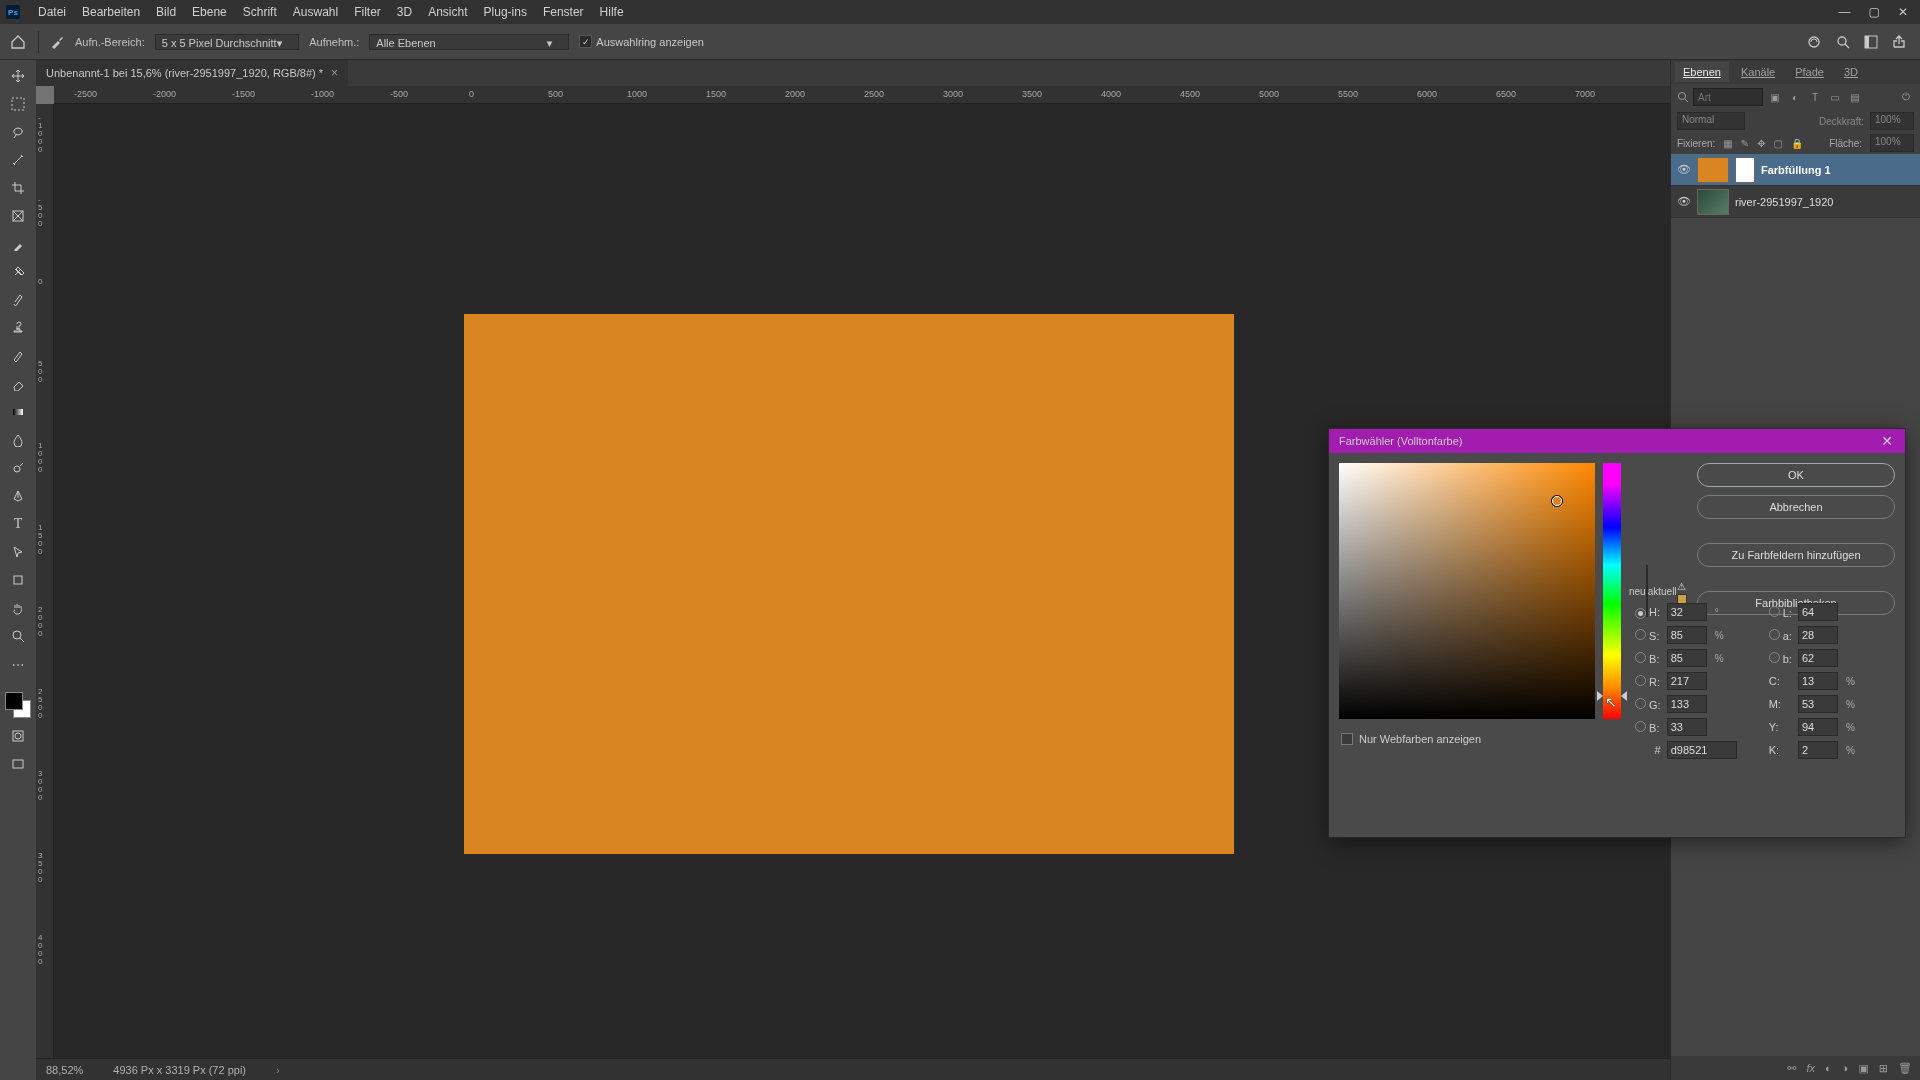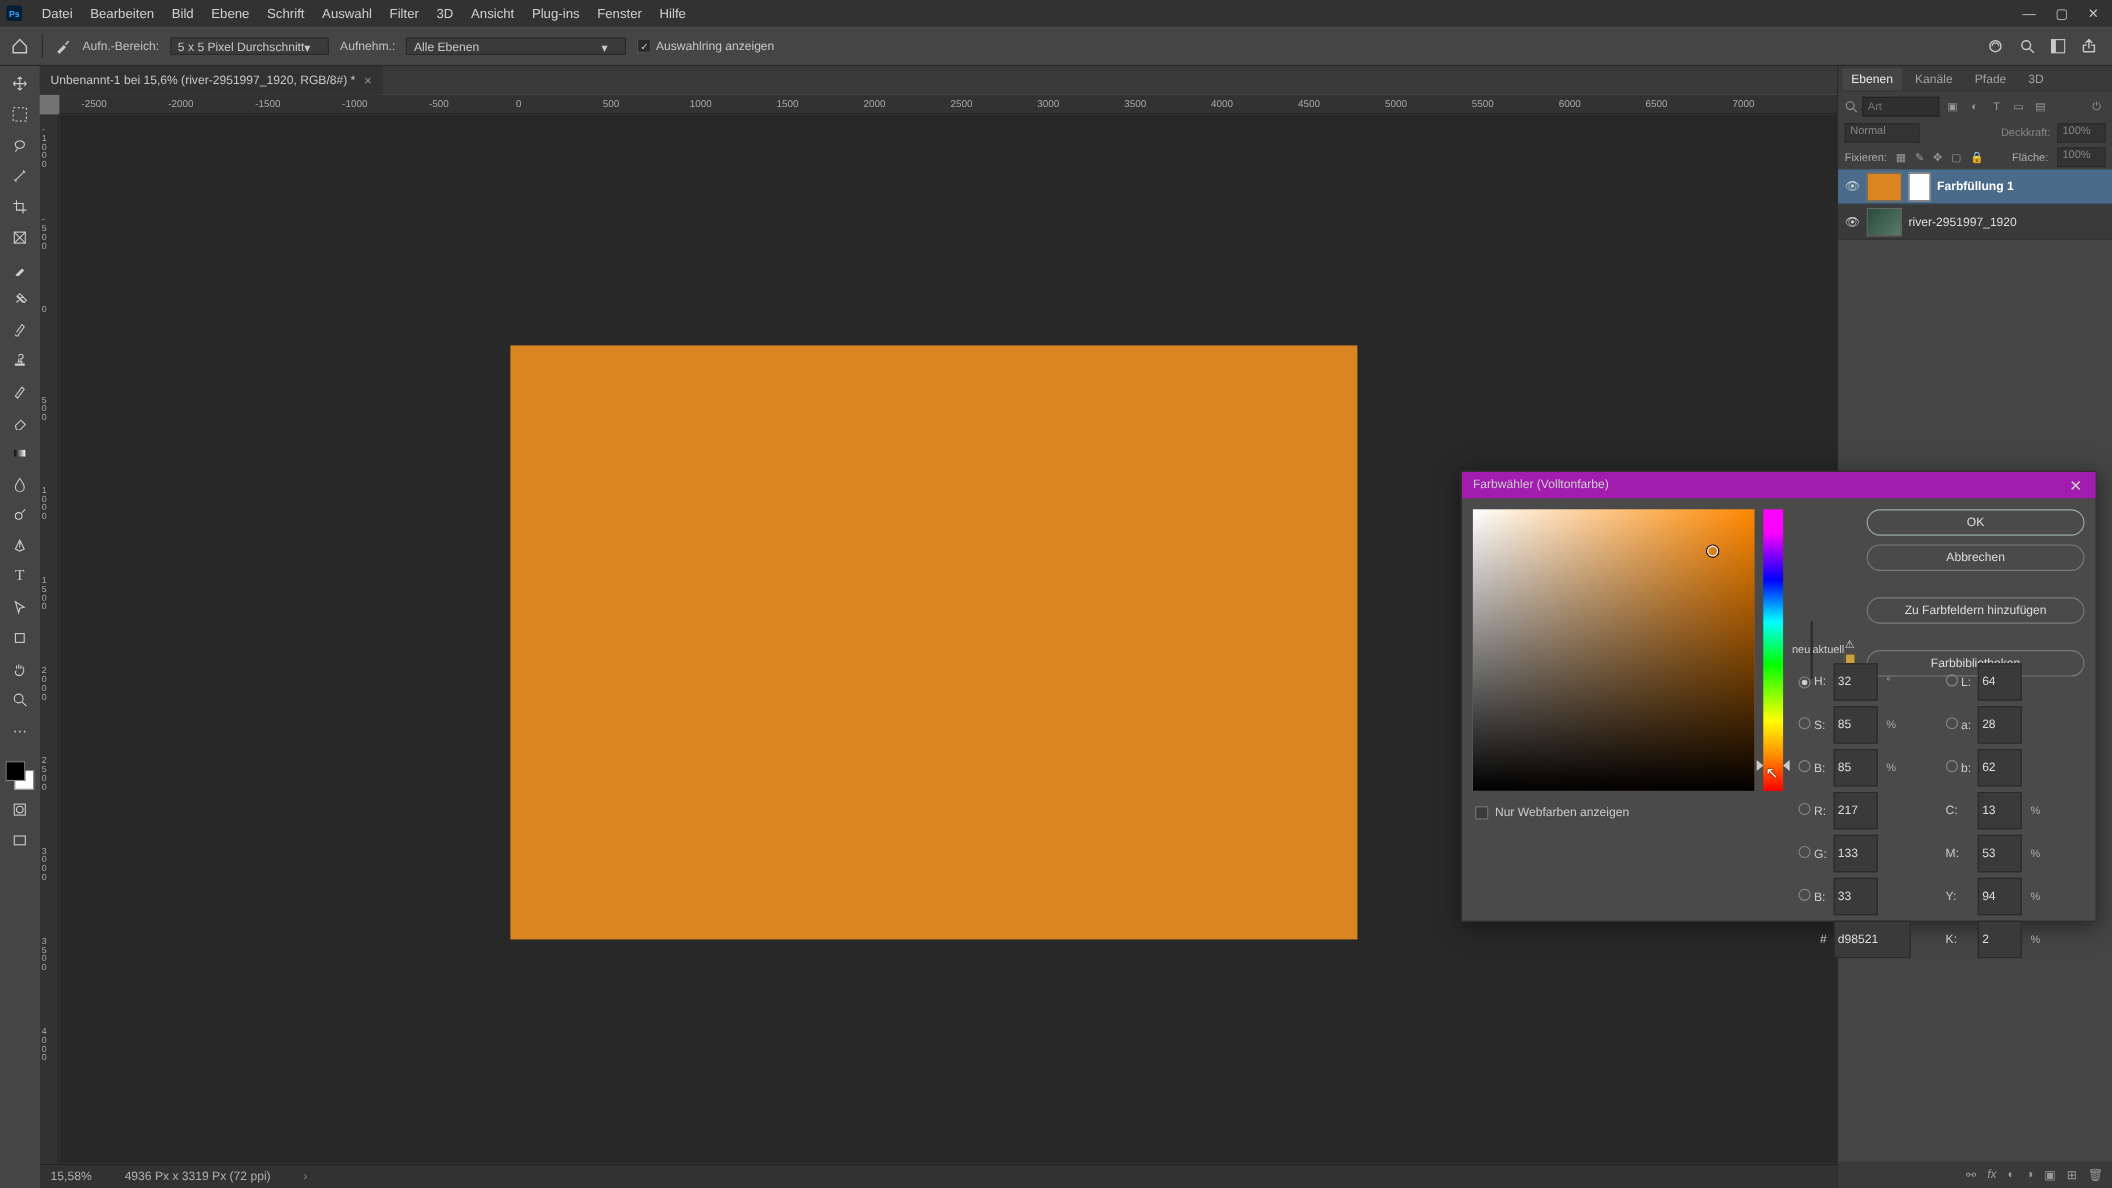--- a/index.html
+++ b/index.html
@@ -41,21 +41,21 @@
 
 .viewport { flex: 1; background: #282828; position: relative; overflow: hidden; }
 .artboard { position: absolute; left: 410px; top: 210px; width: 770px; height: 540px; background: #d98521; }
 
 .statusbar { height: 22px; background: #323232; display: flex; align-items: center; padding: 0 10px; gap: 30px; font-size: 11px; color: #b0b0b0; border-top: 1px solid #222; }
 .statusbar .chev { color: #888; }
 
 
 .right-panels { width: 250px; background: #454545; display: flex; flex-direction: column; border-left: 1px solid #2a2a2a; }
 .panel-tabs { height: 24px; display: flex; align-items: center; padding: 0 4px; gap: 4px; background: #3a3a3a; }
-.panel-tab { padding: 4px 8px; font-size: 11px; color: #a0a0a0; }
+.panel-tab { padding: 4px 8px; font-size: 11px; color: #a0a0a0; text-decoration: underline; }
 .panel-tab.active { color: #e8e8e8; background: #454545; }
 
 .layer-search { display: flex; align-items: center; padding: 4px 6px; gap: 4px; background: #3f3f3f; }
 .layer-search input { flex: none; width: 70px; background: #2f2f2f; border: 1px solid #232323; color: #888; font-size: 10px; padding: 2px 4px; height: 18px; }
 .filter-icon { width: 16px; height: 16px; display: flex; align-items: center; justify-content: center; font-size: 10px; color: #999; }
 
 .blend-row { display: flex; align-items: center; padding: 2px 6px; gap: 6px; background: #3f3f3f; font-size: 10px; color: #888; }
 .blend-select { background: #333; border: 1px solid #2a2a2a; color: #888; font-size: 10px; padding: 1px 4px; width: 68px; height: 18px; }
 .lock-row { display: flex; align-items: center; padding: 2px 6px; gap: 8px; background: #3f3f3f; font-size: 10px; color: #aaa; }
 .lock-icon { font-size: 10px; color: #999; }
@@ -95,21 +95,21 @@
 .warn-tri { font-size: 10px; color: #ccc; }
 .warn-box { width: 10px; height: 10px; background: #caa040; border: 1px solid #333; }
 
 .btn-col { flex: 1; display: flex; flex-direction: column; gap: 8px; align-items: stretch; padding-left: 4px; }
 .dlg-btn { height: 24px; background: #4a4a4a; border: 1px solid #7a7a7a; border-radius: 12px; color: #ddd; font-size: 11px; display: flex; align-items: center; justify-content: center; }
 .dlg-btn.primary { border: 1px solid #9aa; }
 
 .values-grid { position: absolute; left: 306px; top: 150px; display: grid; grid-template-columns: auto 42px auto 20px auto 42px auto; gap: 5px 6px; align-items: center; font-size: 11px; color: #ccc; }
 .vg-radio { width: 11px; height: 11px; border: 1px solid #888; border-radius: 50%; display: inline-flex; align-items: center; justify-content: center; }
 .vg-radio.on::after { content:''; width:5px; height:5px; background:#ccc; border-radius:50%; }
-.vg-input { width: 40px; height: 18px; background: #3a3a3a; border: 1px solid #2a2a2a; color: #ddd; font-size: 11px; padding: 16px 3px; text-align: left; }
+.vg-input { width: 40px; height: 18px; background: #3a3a3a; border: 1px solid #2a2a2a; color: #ddd; font-size: 11px; padding: 0 3px; text-align: left; }
 .vg-input.wide { width: 70px; }
 .vg-unit { color: #aaa; font-size: 10px; }
 
 .webonly { position: absolute; left: 12px; top: 280px; display: flex; align-items: center; gap: 6px; font-size: 11px; color: #ccc; }
 .webonly .box { width: 12px; height: 12px; border: 1px solid #777; background: #3a3a3a; }
 
 svg { display: block; }
 </style>
 </head>
 <body>
@@ -357,21 +357,21 @@
           <span class="rv-tick" style="top: 584px; font-size: 8px; line-height: 8px;">2<br>5<br>0<br>0</span>
           <span class="rv-tick" style="top: 666px; font-size: 8px; line-height: 8px;">3<br>0<br>0<br>0</span>
           <span class="rv-tick" style="top: 748px; font-size: 8px; line-height: 8px;">3<br>5<br>0<br>0</span>
           <span class="rv-tick" style="top: 830px; font-size: 8px; line-height: 8px;">4<br>0<br>0<br>0</span>
         </div>
       <div class="viewport">
         <div class="artboard"></div>
       </div>
     </div>
     <div class="statusbar">
-      <span>15,58%</span>
+      <span>88,52%</span>
       <span>4936 Px x 3319 Px (72 ppi)</span>
       <span class="chev">›</span>
     </div>
   </div>
 
   <div class="right-panels">
     <div class="panel-tabs" id="panel-tabs">
         <span class="panel-tab active">Ebenen</span>
         <span class="panel-tab">Kanäle</span>
         <span class="panel-tab">Pfade</span>

